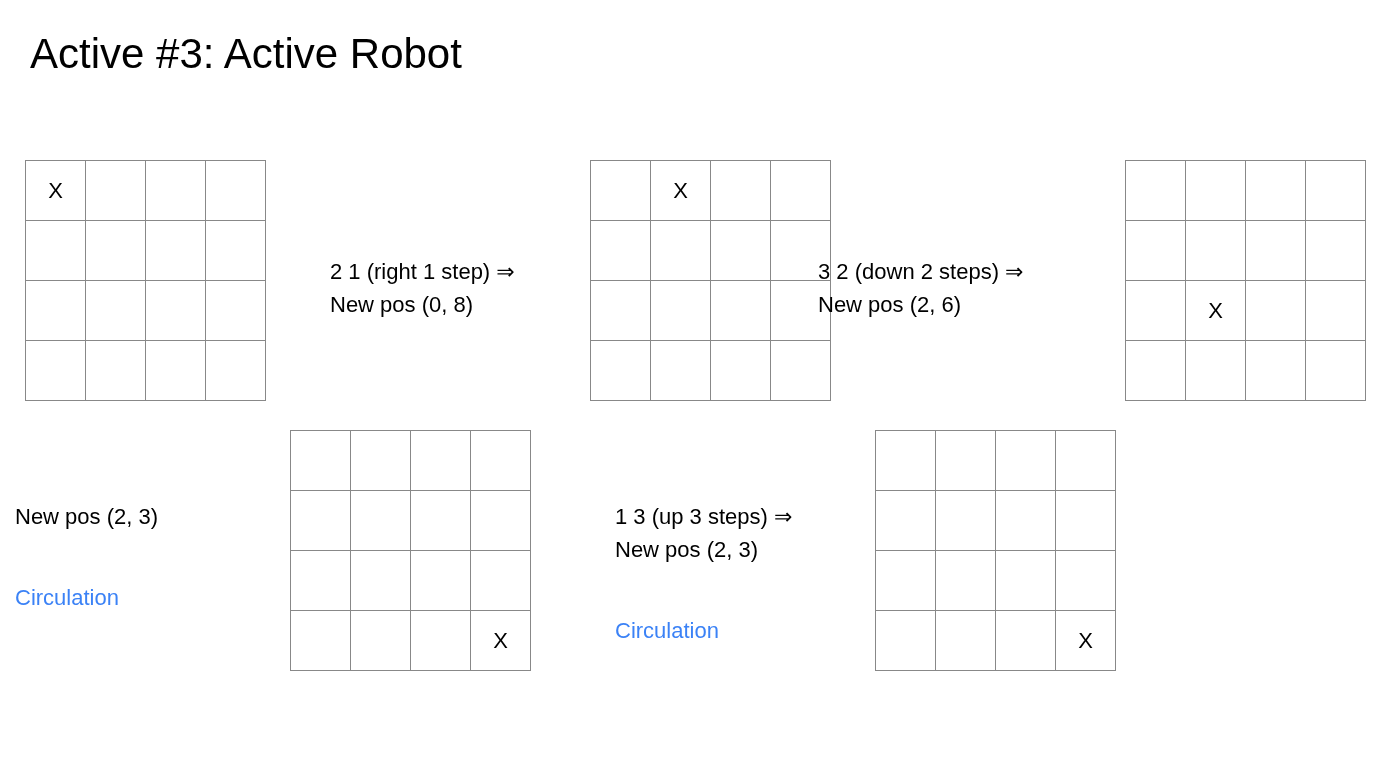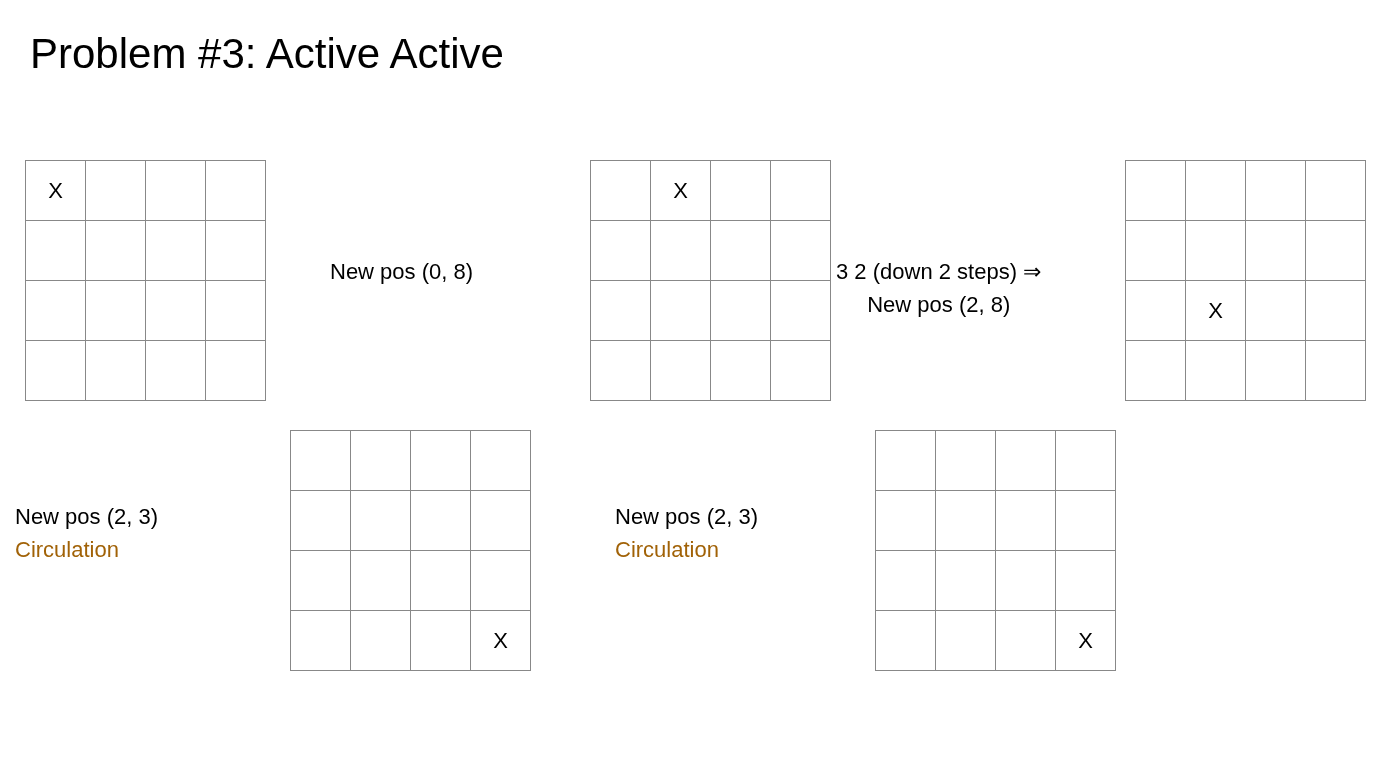--- a/index.html
+++ b/index.html
@@ -32,32 +32,33 @@
       align-items: center;
       justify-content: center;
       font-size: 22px;
     }
     .description {
       font-size: 22px;
       line-height: 1.5;
       position: absolute;
     }
     .circulation {
-      color: #a16207;
+      color: #3b82f6;
+      margin-top: 48px;
     }
 
     
     .grid-container {
       position: absolute;
     }
   </style>
 </head>
 <body>
 
-<h1 class="page-title">Problem #3: Active Active</h1>
+<h1 class="page-title">Active #3: Active Robot</h1>
 
 <div id="grids-container">
     <div class="grid-container" style="top: 160px; left: 25px;">
       <div class="grid" style="grid-template-columns: repeat(4, 60px); grid-template-rows: repeat(4, 60px);">
         <div class="cell" style="width: 60px; height: 60px;">X</div>
         <div class="cell" style="width: 60px; height: 60px;"></div>
         <div class="cell" style="width: 60px; height: 60px;"></div>
         <div class="cell" style="width: 60px; height: 60px;"></div>
         <div class="cell" style="width: 60px; height: 60px;"></div>
         <div class="cell" style="width: 60px; height: 60px;"></div>
@@ -149,27 +150,29 @@
         <div class="cell" style="width: 60px; height: 60px;"></div>
         <div class="cell" style="width: 60px; height: 60px;"></div>
         <div class="cell" style="width: 60px; height: 60px;"></div>
         <div class="cell" style="width: 60px; height: 60px;"></div>
         <div class="cell" style="width: 60px; height: 60px;">X</div>
       </div>
     </div>
   </div>
 <div id="descriptions-container">
     <div class="description" style="top: 255px; left: 330px;">
+      <div>2 1 (right 1 step) ⇒</div>
       <div>New pos (0, 8)</div>
     </div>
-    <div class="description" style="top: 255px; left: 836px; text-align: center;">
+    <div class="description" style="top: 255px; left: 818px;">
       <div>3 2 (down 2 steps) ⇒</div>
-      <div>New pos (2, 8)</div>
+      <div>New pos (2, 6)</div>
     </div>
     <div class="description" style="top: 500px; left: 15px;">
       <div>New pos (2, 3)</div>
       <div class="circulation">Circulation</div>
     </div>
     <div class="description" style="top: 500px; left: 615px;">
+      <div>1 3 (up 3 steps) ⇒</div>
       <div>New pos (2, 3)</div>
       <div class="circulation">Circulation</div>
     </div>
   </div>
 
 </body></html>

